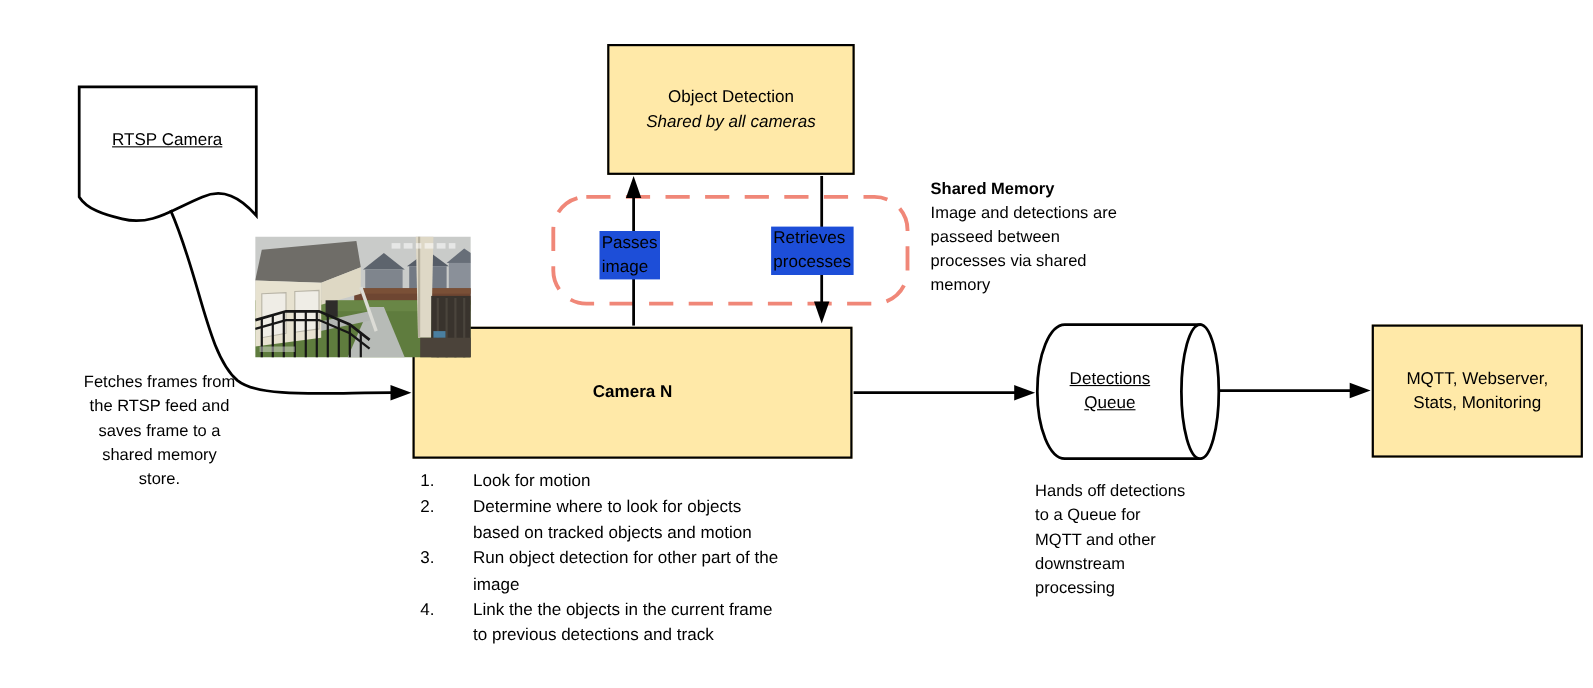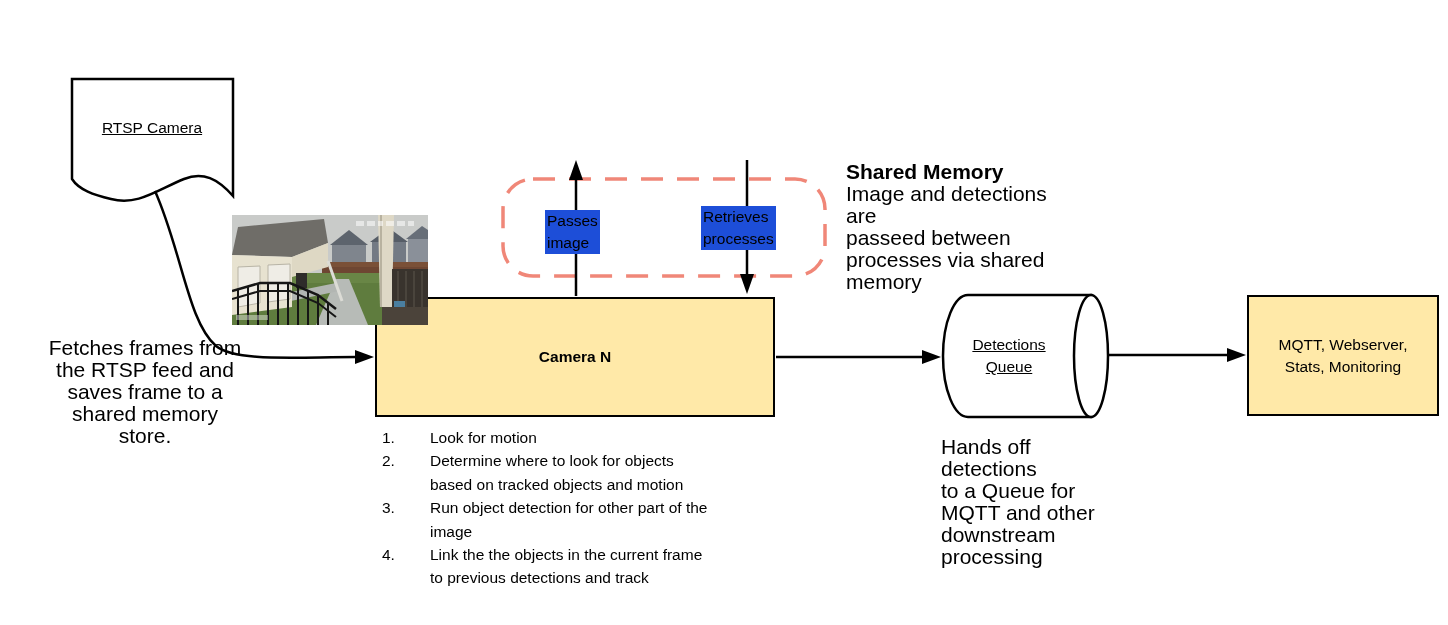--- a/index.html
+++ b/index.html
@@ -18,21 +18,21 @@
     background:#ffe9a8;
     border:2.5px solid #000;
     display:flex;flex-direction:column;
     align-items:center;justify-content:center;
     text-align:center;
     font-size:15.5px;line-height:22px;
   }
   .multiline{white-space:pre-line;}
   .note{
     position:absolute;
-    font-size:21px;line-height:22px;
+    font-size:15px;line-height:22px;
     white-space:pre-line;
   }
   .arrow-label{
     position:absolute;
     font-size:15.5px;line-height:22px;
     white-space:pre-line;
     background:#1d4ed8;
     padding:0 2px;
   }
   .italic{font-style:italic;}
@@ -78,20 +78,24 @@
     <ellipse cx="1091" cy="356" rx="17" ry="61" fill="#ffffff" stroke="#000" stroke-width="2.5"></ellipse>
 
     <line x1="1108" y1="355" x2="1228" y2="355" stroke="#000" stroke-width="2.5"></line>
     <polygon points="1246,355 1227,348 1227,362" fill="#000"></polygon>
   </svg>
 
   <div class="shape-label" style="left:82px;top:112px;width:140px;height:32px;">
     <span>RTSP Camera</span>
   </div>
 
+  <div class="box" style="left:552px;top:40px;width:225px;height:119px;">
+    <span>Object Detection</span>
+    <span class="italic">Shared by all cameras</span>
+  </div>
 
   <div class="box" style="left:375px;top:297px;width:400px;height:120px;font-weight:bold;">
     <span>Camera N</span>
   </div>
 
   <div class="box multiline" style="left:1247px;top:295px;width:192px;height:121px;">
     <span class="multiline">MQTT, Webserver,
 Stats, Monitoring</span>
   </div>
 

